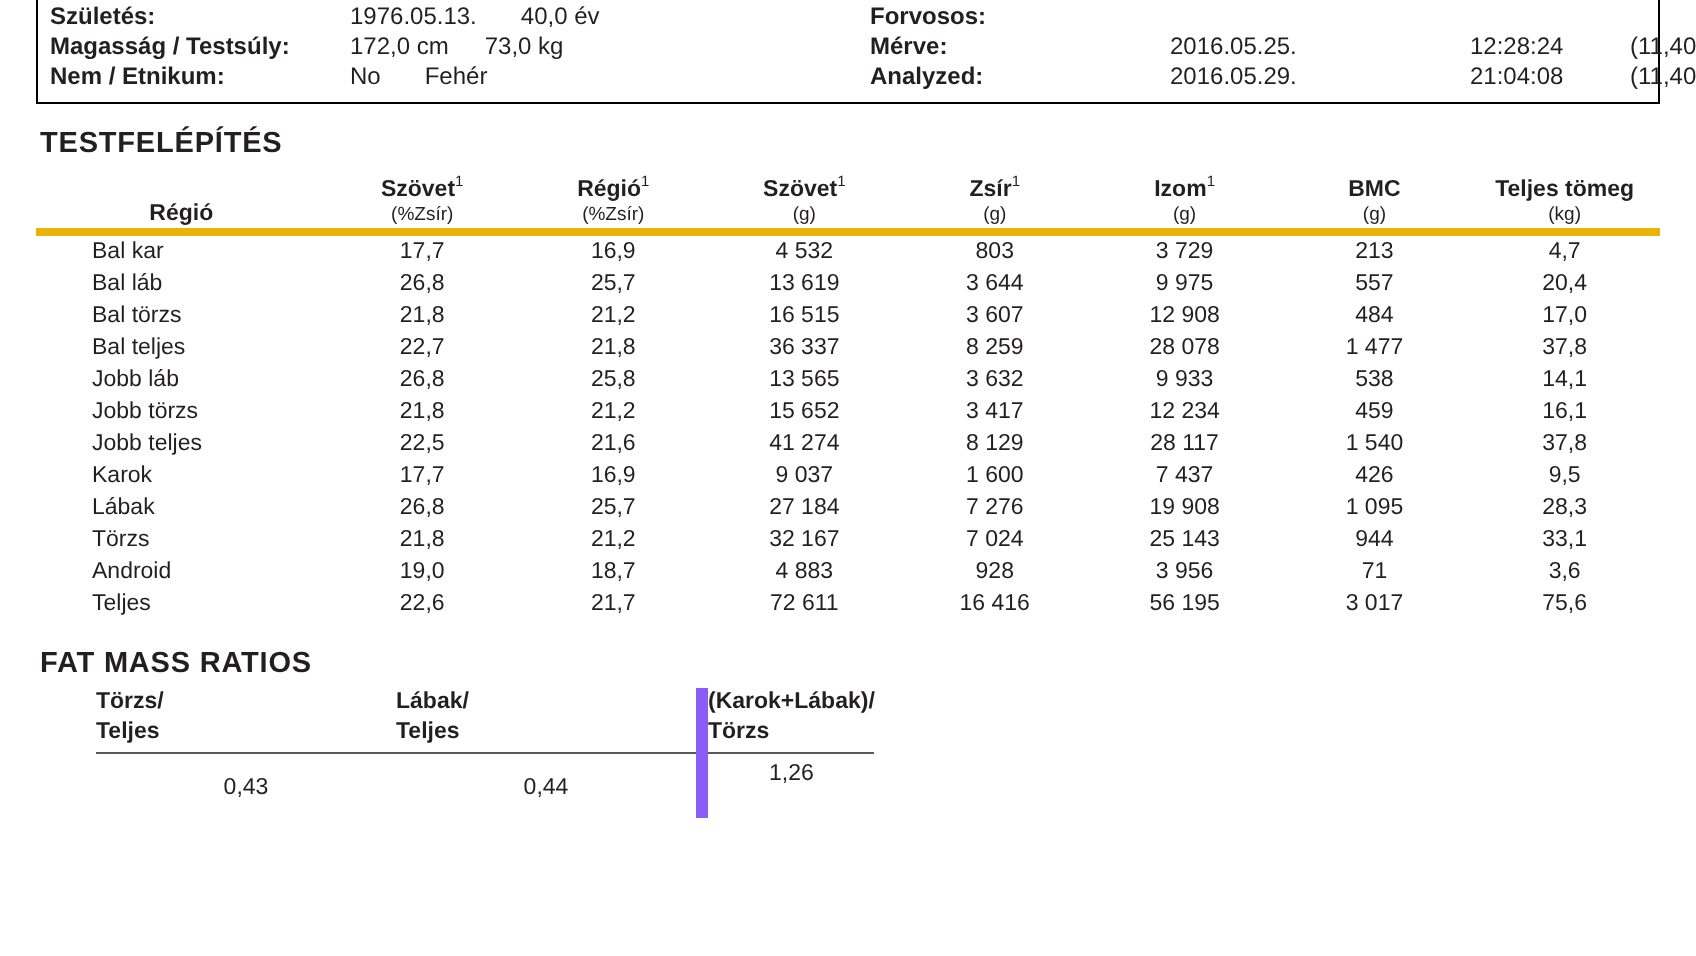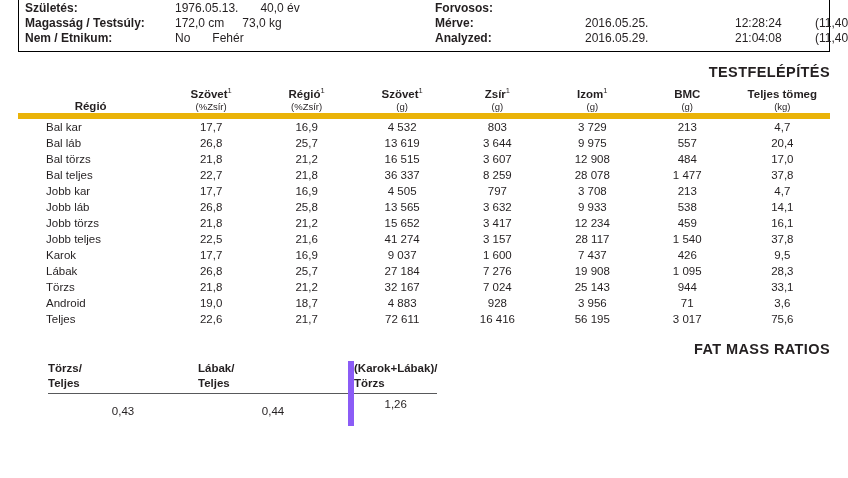--- a/index.html
+++ b/index.html
@@ -54,21 +54,20 @@
   .sp-1 { display:inline-block; width: 22px; }
   .sp-2 { display:inline-block; width: 18px; }
 
   
   .section-title {
     font-size: 14.5px;
     font-weight: bold;
     letter-spacing: 0.4px;
     color: #231f20;
     margin: 12px 0 6px 2px;
-    text-align: right;
   }
 
   
   table.comp {
     width: 100%;
     border-collapse: collapse;
     font-size: 11.5px;
   }
   table.comp th {
     font-weight: bold;
@@ -84,21 +83,21 @@
     font-weight: normal;
     color: #231f20;
     margin-top: 1px;
   }
   table.comp th sup {
     font-size: 7.5px;
     vertical-align: super;
     font-weight: normal;
   }
   table.comp thead tr.head-row th {
-    border-bottom: 6px solid #eab308;
+    border-bottom: 4px solid #eab308;
   }
   table.comp td {
     text-align: center;
     padding: 2px 0;
     font-size: 11.5px;
     color: #231f20;
   }
   table.comp td.region {
     text-align: left;
     padding-left: 28px;
@@ -260,30 +259,20 @@
         <td class="region">Bal teljes</td>
         <td>22,7</td>
         <td>21,8</td>
         <td>36 337</td>
         <td>8 259</td>
         <td>28 078</td>
         <td>1 477</td>
         <td>37,8</td>
       </tr>
       <tr>
-        <td class="region">Jobb kar</td>
-        <td>17,7</td>
-        <td>16,9</td>
-        <td>4 505</td>
-        <td>797</td>
-        <td>3 708</td>
-        <td>213</td>
-        <td>4,7</td>
-      </tr>
-      <tr>
         <td class="region">Jobb láb</td>
         <td>26,8</td>
         <td>25,8</td>
         <td>13 565</td>
         <td>3 632</td>
         <td>9 933</td>
         <td>538</td>
         <td>14,1</td>
       </tr>
       <tr>
@@ -294,21 +283,21 @@
         <td>3 417</td>
         <td>12 234</td>
         <td>459</td>
         <td>16,1</td>
       </tr>
       <tr>
         <td class="region">Jobb teljes</td>
         <td>22,5</td>
         <td>21,6</td>
         <td>41 274</td>
-        <td>3 157</td>
+        <td>8 129</td>
         <td>28 117</td>
         <td>1 540</td>
         <td>37,8</td>
       </tr>
       <tr>
         <td class="region">Karok</td>
         <td>17,7</td>
         <td>16,9</td>
         <td>9 037</td>
         <td>1 600</td>

